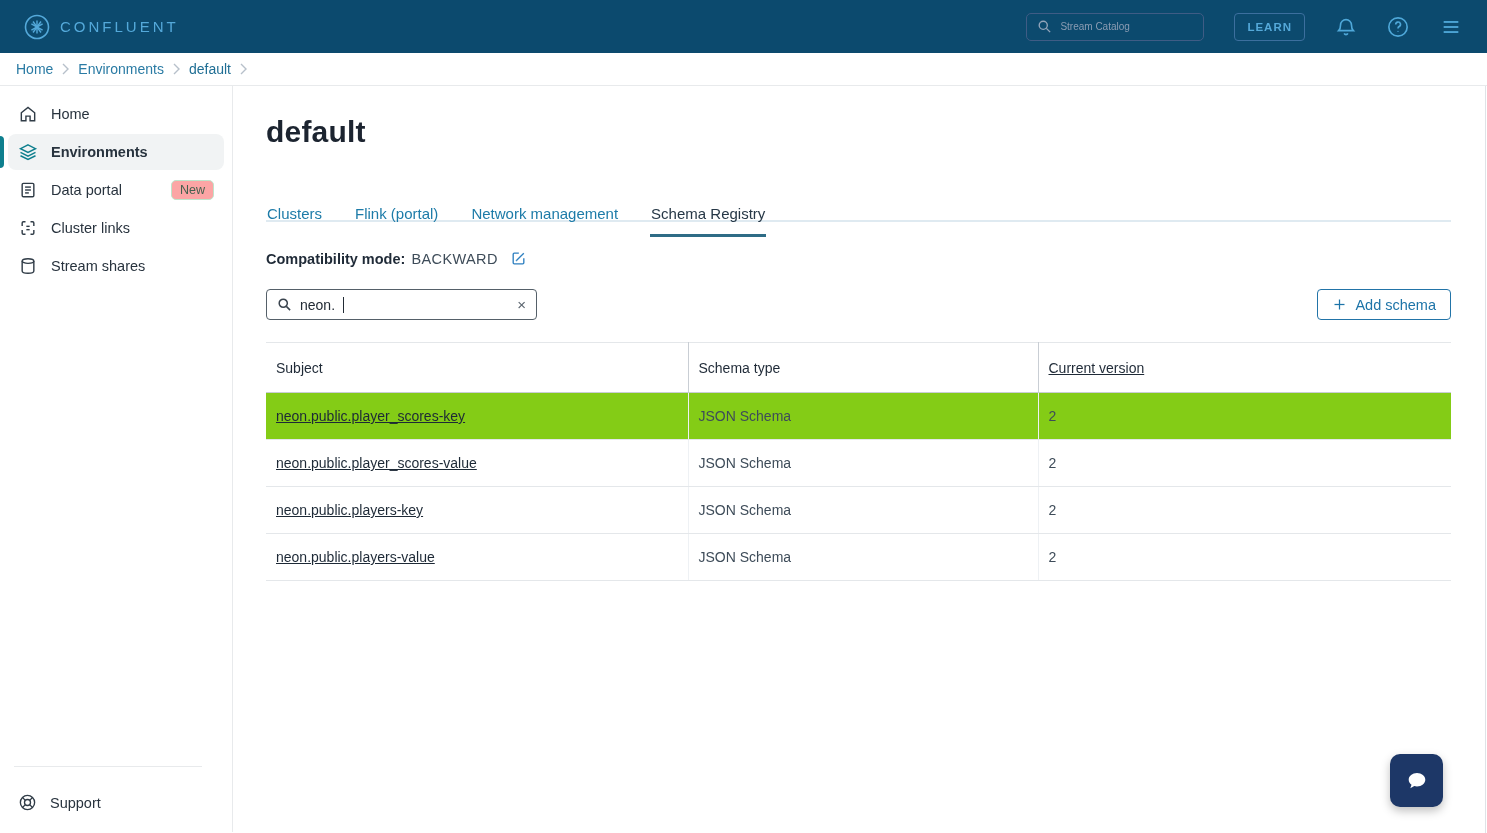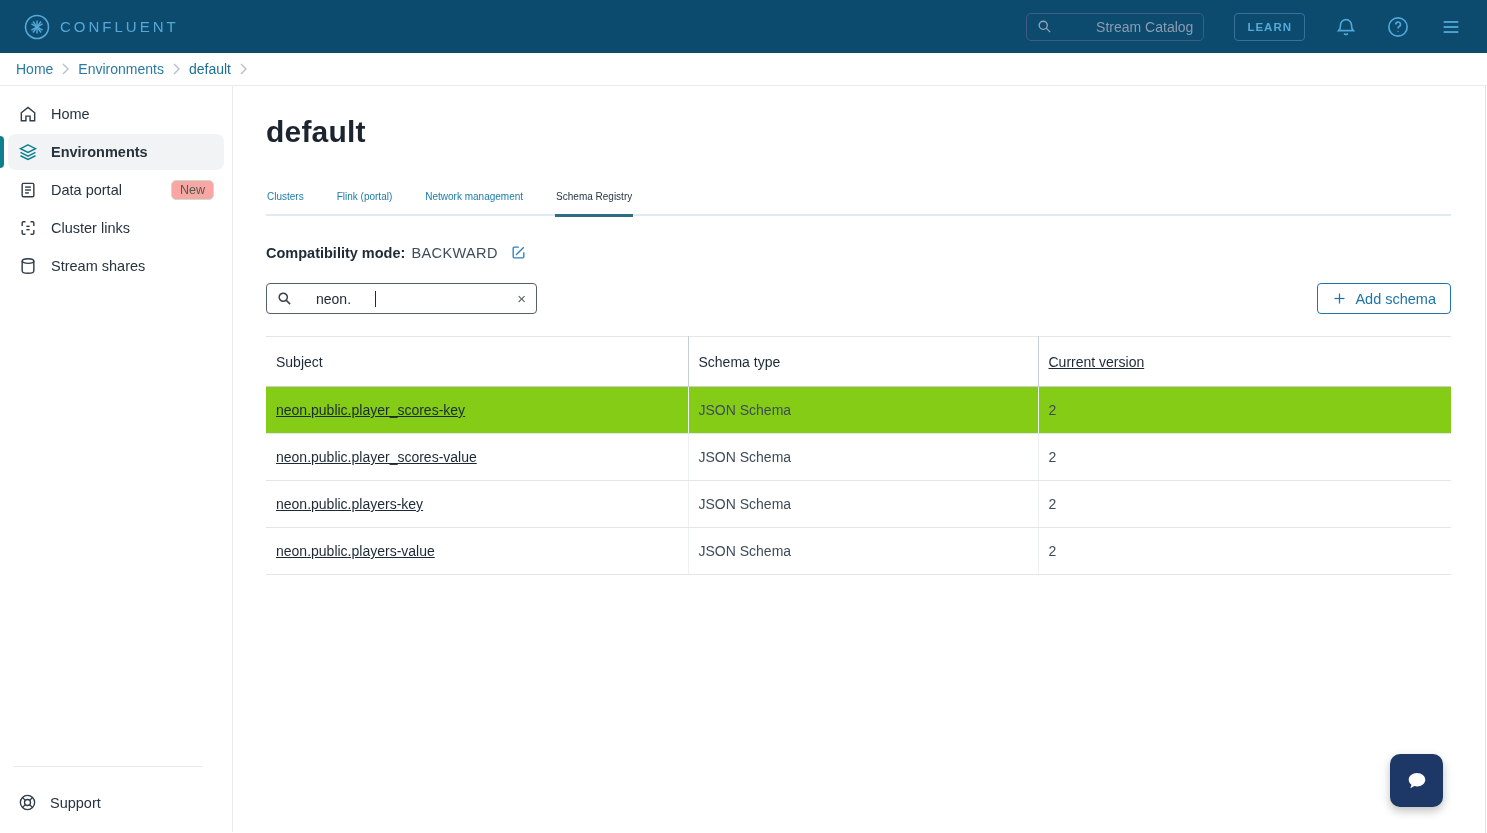--- a/index.html
+++ b/index.html
@@ -8,21 +8,21 @@
 
   
   .topbar { height:53px; background:#0c4a6e; display:flex; align-items:center;
     justify-content:space-between; padding:0 24px; }
   .brand { display:flex; align-items:center; gap:10px; color:#54a9da; }
   .brand-name { font-size:15px; letter-spacing:3px; font-weight:500; }
   .topbar-right { display:flex; align-items:center; gap:30px; }
   .nav-search { display:flex; align-items:center; gap:8px; width:178px; height:28px;
     border:1px solid #3f5c85; border-radius:5px; padding:0 10px; }
   .nav-search input { flex:1; min-width:0; background:transparent; border:none; outline:none;
-    color:#c9d6e5; font-size:14px; font-family:inherit;text-align:right; }
+    color:#c9d6e5; font-size:10px; font-family:inherit; }
   .nav-search input::placeholder { color:#8b9cb3; }
   .learn-btn { height:28px; padding:0 12px; background:transparent; border:1px solid #3c6f9e;
     border-radius:4px; color:#55a9d9; font-size:11.5px; letter-spacing:1px; font-weight:700;
     cursor:pointer; font-family:inherit; }
   .icon-btn { background:none; border:none; color:#4fa8d9; cursor:pointer; display:flex;
     align-items:center; }
 
   
   .breadcrumb { height:33px; display:flex; align-items:center; gap:9px; padding:0 16px;
     border-bottom:1px solid #e8eaec; background:#fff; }
@@ -43,34 +43,34 @@
     width:4px; background:#0e7f8e; border-radius:0 4px 4px 0; }
   .badge-new { margin-left:auto; font-size:12.5px; color:#44614f; background:#fca5a5;
     border:1px solid #bfe4cb; border-radius:5px; padding:2px 8px; font-weight:400; }
   .sidebar-footer { position:absolute; left:0; right:16px; bottom:10px; }
   .sidebar-footer hr { border:none; border-top:1px solid #e8eaec; margin:0 14px 18px 14px; }
 
   
   .main { flex:1; padding:29px 36px 0 33px; position:relative; }
   .page-title { font-size:30px; font-weight:700; color:#1c2430; letter-spacing:.2px; }
   .tabs { display:flex; gap:31px; margin-top:41px; border-bottom:2px solid #dfeaf1; }
-  .tab { font-size:10px; color:#1d7ba8; text-decoration:none; padding:0 1px 12px 1px;
-    position:relative; top:1px; border-bottom:3px solid transparent; margin-bottom:-2px;
+  .tab { font-size:15px; color:#1d7ba8; text-decoration:none; padding:0 1px 12px 1px;
+    position:relative; top:15px; border-bottom:3px solid transparent; margin-bottom:-2px;
     cursor:pointer; }
   .tab.active { color:#263746; font-weight:500; border-bottom-color:#2e6c86; }
 
   .compat { margin-top:28px; display:flex; align-items:center; gap:6px; font-size:14.5px; }
   .compat b { color:#1f2a37; font-weight:700;text-align:center; }
   .compat .compat-value { color:#3e4c59; letter-spacing:.4px; }
   .compat .edit-btn { background:none; border:none; cursor:pointer; color:#2d7fc0;
     display:flex; margin-left:6px; }
 
   .controls { margin-top:22px; display:flex; align-items:center; justify-content:space-between; }
   .search-field { width:271px; height:31px; border:1px solid #556069; border-radius:4px;
-    display:flex; align-items:center; gap:24px; padding:0 10px; cursor:text; }
+    display:flex; align-items:center; gap:8px; padding:0 10px; cursor:text; }
   .search-field .sf-text { font-size:14px; color:#222b35; }
   .caret { width:1px; height:16px; background:#222b35; }
   .sf-clear { margin-left:auto; background:none; border:none; color:#5a646e; font-size:15px;
     cursor:pointer; line-height:1; }
   .add-btn { height:31px; padding:0 14px; display:flex; align-items:center; gap:8px;
     background:#fff; border:1px solid #2274a8; border-radius:4px; color:#1d74a8;
     font-size:14.5px; cursor:pointer; font-family:inherit; }
 
   
   table { margin-top:22px; width:100%; border-collapse:collapse; font-size:14px; }

